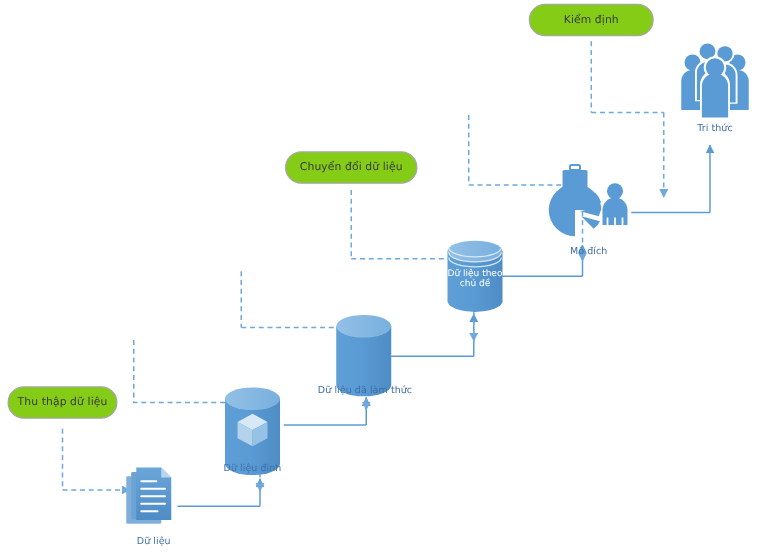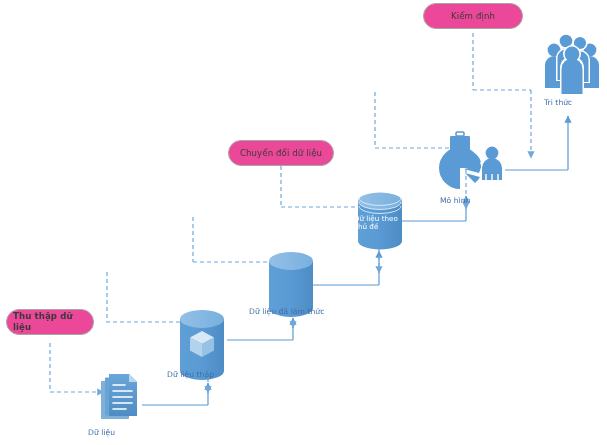--- a/index.html
+++ b/index.html
@@ -9,49 +9,49 @@
   }
   #canvas{position:relative;width:607px;height:445px;background:#fff;}
   svg.layer{position:absolute;left:0;top:0;width:607px;height:445px;}
 
   
   .pill{
     position:absolute;
     box-sizing:border-box;
     border:1px solid #a6a6a6;
     border-radius:14px;
-    background:#ec4899;
+    background:#84cc16;
     color:#3a3a3a;
     font-size:8.6px;
     line-height:11px;
-    text-align:left;
+    text-align:center;
     display:flex;align-items:center;justify-content:center;
     padding:2px 6px;
     white-space:pre-line;
     letter-spacing:.1px;
   }
 
   
   .cap{
     position:absolute;
     color:#3f6fa8;
     font-size:7.6px;
     line-height:9px;
-    text-align:left;
+    text-align:center;
     white-space:pre-line;
     letter-spacing:.05px;
   }
 
   .node{position:absolute;}
   .inlabel{
     position:absolute;
     color:#ffffff;
     font-size:7.2px;
     line-height:8.4px;
-    text-align:left;
+    text-align:center;
     white-space:pre-line;
     width:100%;
     left:0;
   }
 </style>
 </head>
 <body>
 
 <div id="canvas">
 
@@ -142,21 +142,21 @@
     <svg width="52" height="80" viewBox="0 0 52 80">
       <path d="M4,14 v52 a22,9 0 0 0 44,0 v-52 z" fill="url(#cylBody)"></path>
       <ellipse cx="26" cy="14" rx="22" ry="9" fill="url(#cylTop)"></ellipse>
       <g opacity="0.92">
         <path d="M26,26 L38,32.5 L26,39 L14,32.5 z" fill="#E2EFFA"></path>
         <path d="M14,32.5 L26,39 L26,52 L14,45.5 z" fill="#BBD8F0"></path>
         <path d="M38,32.5 L26,39 L26,52 L38,45.5 z" fill="#9CC6E8"></path>
       </g>
     </svg>
   </div>
-  <div class="cap" style="left:167px;top:370px;width:70px;">Dữ liệu thập</div>
+  <div class="cap" style="left:167px;top:370px;width:70px;">Dữ liệu định</div>
 
   <div class="node" style="left:266px;top:248px;">
     <svg width="50" height="72" viewBox="0 0 50 72">
       <path d="M3,13 v47 a22,9 0 0 0 44,0 v-47 z" fill="url(#cylBody)"></path>
       <ellipse cx="25" cy="13" rx="22" ry="9" fill="url(#cylTop)"></ellipse>
     </svg>
   </div>
   <div class="cap" style="left:249px;top:307px;width:86px;">Dữ liệu đã làm thức</div>
 
   <div class="node" style="left:354px;top:187px;width:52px;">
@@ -186,21 +186,21 @@
 
       <circle cx="58" cy="23" r="6.4" fill="#5B9BD5"></circle>
       <path d="M48,50 v-12 a10,10 0 0 1 20,0 v12 z" fill="#5B9BD5"></path>
       <g stroke="#ffffff" stroke-width="1.4">
         <line x1="52" y1="44" x2="52" y2="50"></line>
         <line x1="58" y1="44" x2="58" y2="50"></line>
         <line x1="64" y1="44" x2="64" y2="50"></line>
       </g>
     </svg>
   </div>
-  <div class="cap" style="left:440px;top:196px;width:62px;">Mô hình</div>
+  <div class="cap" style="left:440px;top:196px;width:62px;">Mô đích</div>
 
   <div class="node" style="left:541px;top:28px;">
     <svg width="62" height="70" viewBox="0 0 62 70">
       <g fill="#5B9BD5">
 
         <circle cx="13" cy="22" r="6.4"></circle>
         <path d="M4,60 v-23 a9,9 0 0 1 18,0 v23 z"></path>
 
         <circle cx="49" cy="22" r="6.4"></circle>
         <path d="M40,60 v-23 a9,9 0 0 1 18,0 v23 z"></path>
@@ -229,22 +229,22 @@
         <path d="M19,66 v-26 a12,12 0 0 1 24,0 v26 z"></path>
       </g>
       <g fill="#5B9BD5">
         <circle cx="31" cy="26" r="7.4"></circle>
         <path d="M20.5,66 v-25 a10.5,10.5 0 0 1 21,0 v25 z"></path>
       </g>
     </svg>
   </div>
   <div class="cap" style="left:544px;top:98px;width:56px;">Tri thức</div>
 
-  <div class="pill" style="left:6px;top:309px;width:88px;height:26px;font-weight:bold;">Thu thập dữ liệu</div>
-
-
-
-  <div class="pill" style="left:228px;top:121px;width:106px;height:26px;margin-top:19px;">Chuyển đổi dữ liệu</div>
+  <div class="pill" style="left:6px;top:309px;width:88px;height:26px;">Thu thập dữ liệu</div>
+
+
+
+  <div class="pill" style="left:228px;top:121px;width:106px;height:26px;">Chuyển đổi dữ liệu</div>
 
 
   <div class="pill" style="left:423px;top:3px;width:100px;height:26px;">Kiểm định</div>
 
 </div>
 
 </body></html>

